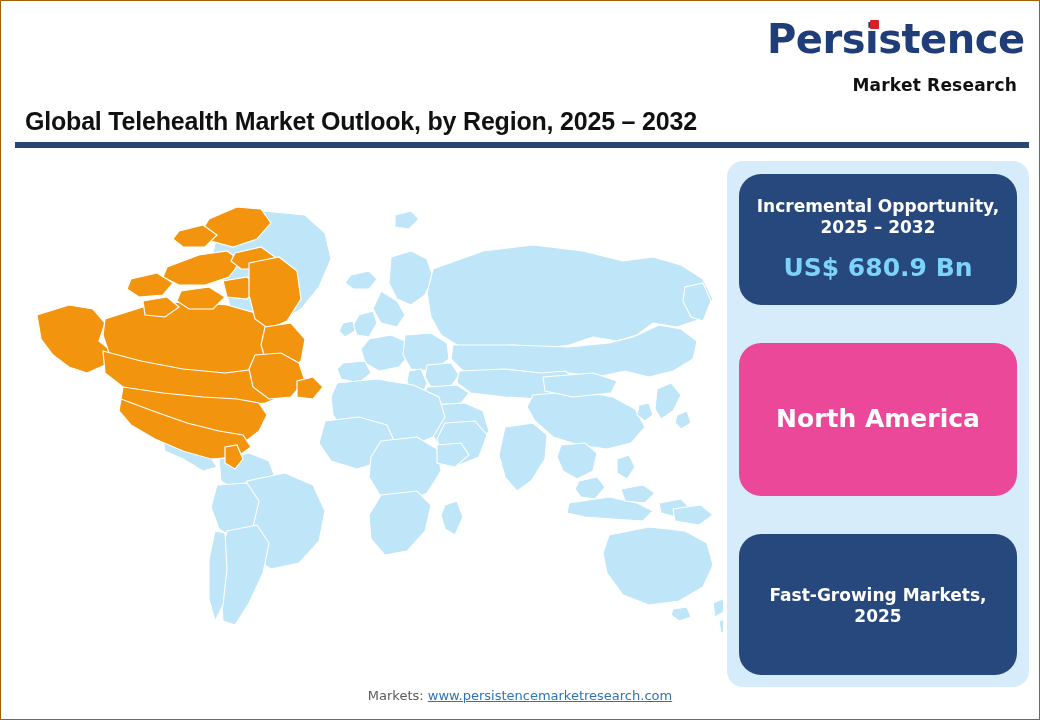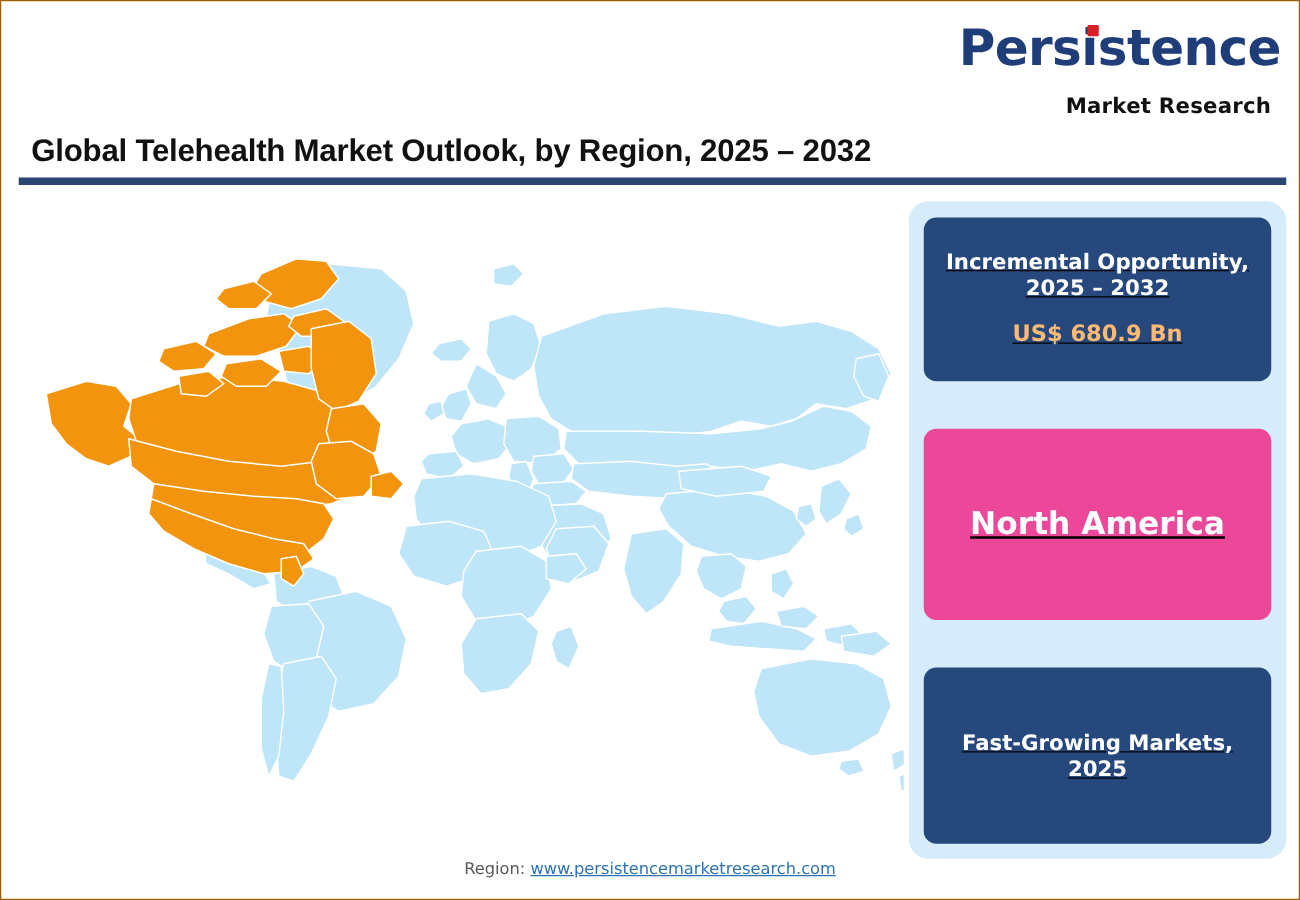--- a/index.html
+++ b/index.html
@@ -95,49 +95,48 @@
     top: 160px;
     width: 302px;
     height: 526px;
     background: #D7ECFB;
     border-radius: 16px;
   }
   .card {
     position: absolute;
     left: 12px;
     width: 278px;
-    border-radius: 10px;
+    border-radius: 22px;
     box-sizing: border-box;
     display: flex;
     flex-direction: column;
     align-items: center;
     justify-content: center;
     text-align: center;
     padding: 6px 14px;
-    text-decoration: underline;
   }
   .card-navy { background: #26487D; }
   .card-orange { background: #ec4899; }
 
   #card-incremental { top: 13px;  height: 131px; }
   #card-leading     { top: 182px; height: 153px; }
   #card-fast        { top: 373px; height: 141px; }
 
   .card-kicker {
     font-family: "DejaVu Sans", sans-serif;
     font-size: 17px;
     font-weight: 700;
     color: #ffffff;
     line-height: 1.22;
   }
   .card-value {
     font-family: "DejaVu Sans", sans-serif;
-    font-size: 18px;
-    font-weight: 700;
-    color: #fdba74;
+    font-size: 25px;
+    font-weight: 700;
+    color: #7dd3fc;
     line-height: 1.2;
     margin-top: 16px;
   }
   .card-headline {
     font-family: "DejaVu Sans", sans-serif;
     font-size: 25px;
     font-weight: 700;
     color: #ffffff;
     line-height: 1.15;
   }
@@ -316,16 +315,16 @@
       <div class="card-headline">North America</div>
     </div>
 
     <div class="card card-navy" id="card-fast">
       <div class="card-caption">Fast-Growing Markets, 2025</div>
     </div>
 
   </div>
 
   <div id="source">
-    <span>Region: </span><a id="source-link" href="#">www.persistencemarketresearch.com</a>
+    <span>Markets: </span><a id="source-link" href="#">www.persistencemarketresearch.com</a>
   </div>
 
 </div>
 
 </body></html>

